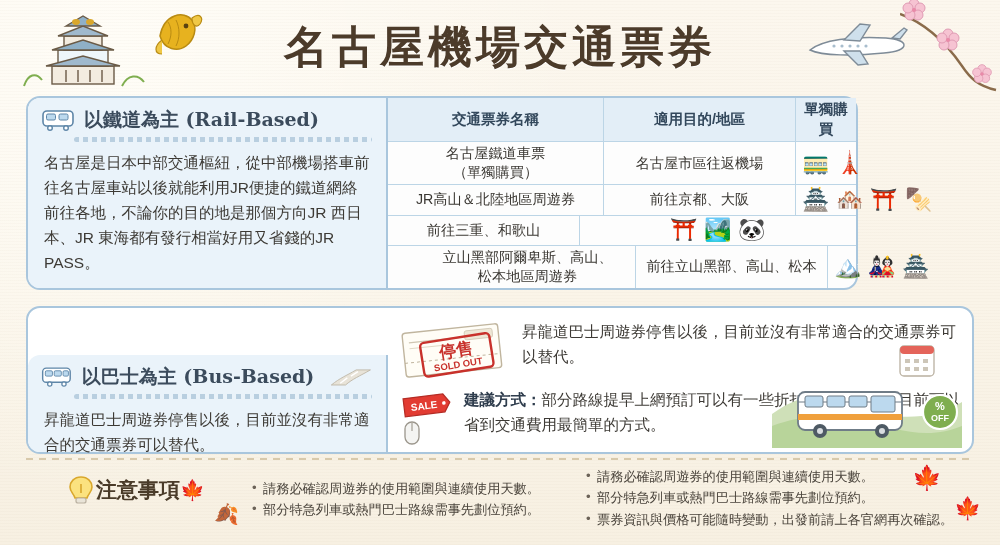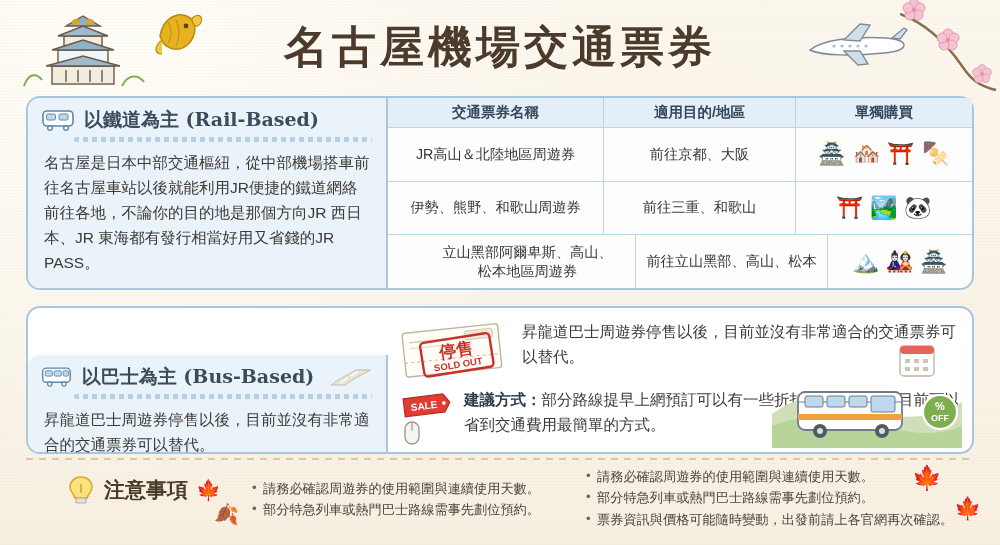--- a/index.html
+++ b/index.html
@@ -50,21 +50,21 @@
   
   .sakura { position:absolute; left:900px; top:0px; width:100px; height:92px; }
 
   
   .panel {
     position:absolute;
     border:2px solid #a9c6dd;
     border-radius:14px;
     background:#ffffff;
   }
-  .panel-rail { left:26px; top:96px; width:948px; height:194px; background:#fdfdfd; }
+  .panel-rail { left:26px; top:96px; width:832px; height:194px; background:#fdfdfd; }
   .panel-bus  { left:26px; top:306px; width:948px; height:148px; }
 
   .panel-left {
     position:absolute; left:0; top:0; bottom:0; width:360px;
     background:#eaf3fa;
     border-right:2px solid #a9c6dd;
     border-radius:12px 0 0 12px;
   }
   .panel-bus .panel-left { width:360px;margin-top:47px; }
 
@@ -132,21 +132,21 @@
   }
   .advice-row { display:flex; align-items:flex-start; gap:10px; margin-top:6px; }
   .sale-tag { flex:0 0 54px; height:24px; position:relative; margin-top:4px; }
   .advice-text { font-size:15.5px; line-height:1.6; color:#3d3a35; }
   .advice-text b { color:#2f3d4d; }
 
   .bus-illus { position:absolute; right:10px; bottom:4px; width:190px; height:108px; }
 
   
   .notes { position:absolute; left:26px; top:462px; width:948px; height:76px; }
-  .notes-title-wrap { position:absolute; left:40px; top:12px; display:flex; align-items:center; gap:8px; }
+  .notes-title-wrap { position:absolute; left:40px; top:12px; display:flex; align-items:center; }
   .notes-title {
     font-family:"DejaVu Serif", serif;
     font-weight:bold; font-size:21px; color:#4a3b29;
   }
   .note-col { position:absolute; font-size:13.2px; color:#4a443c; line-height:1.62; }
   .note-col ul { margin:0; padding:0; list-style:none; }
   .note-col li { position:relative; padding-left:11px; }
   .note-col li:before {
     content:"•"; position:absolute; left:0; top:-1px; color:#6b6257;
   }
@@ -268,34 +268,43 @@
       <div class="sec-body">名古屋是日本中部交通樞紐，從中部機場搭車前往名古屋車站以後就能利用JR便捷的鐵道網絡前往各地，不論你的目的地是那個方向JR 西日本、JR 東海都有發行相當好用又省錢的JR PASS。</div>
     </div>
 
     <div class="table">
       <div class="trow thead">
         <div class="tcell c1">交通票券名稱</div>
         <div class="tcell c2">適用目的/地區</div>
         <div class="tcell c3">單獨購買</div>
       </div>
 
+      <div class="trow">
+        <div class="tcell c1">
+          <span>名古屋鐵道車票<br>（單獨購買）</span>
+        </div>
+        <div class="tcell c2">名古屋市區往返機場</div>
+        <div class="tcell c3">
+          <span class="mini">🚃</span>
+          <span class="mini">🗼</span>
+        </div>
+      </div>
 
       <div class="trow">
         <div class="tcell c1">JR高山＆北陸地區周遊券</div>
         <div class="tcell c2">前往京都、大阪</div>
         <div class="tcell c3">
           <span class="mini">🏯</span>
           <span class="mini">🏘️</span>
           <span class="mini">⛩️</span>
           <span class="mini">🍢</span>
         </div>
       </div>
 
       <div class="trow">
-        <div class="tcell c1">伊勢、熊野、和歌山周遊券</div>
         <div class="tcell c2">前往三重、和歌山</div>
         <div class="tcell c3">
           <span class="mini">⛩️</span>
           <span class="mini">🏞️</span>
           <span class="mini">🐼</span>
         </div>
       </div>
 
       <div class="trow">
         <div class="tcell c1">

